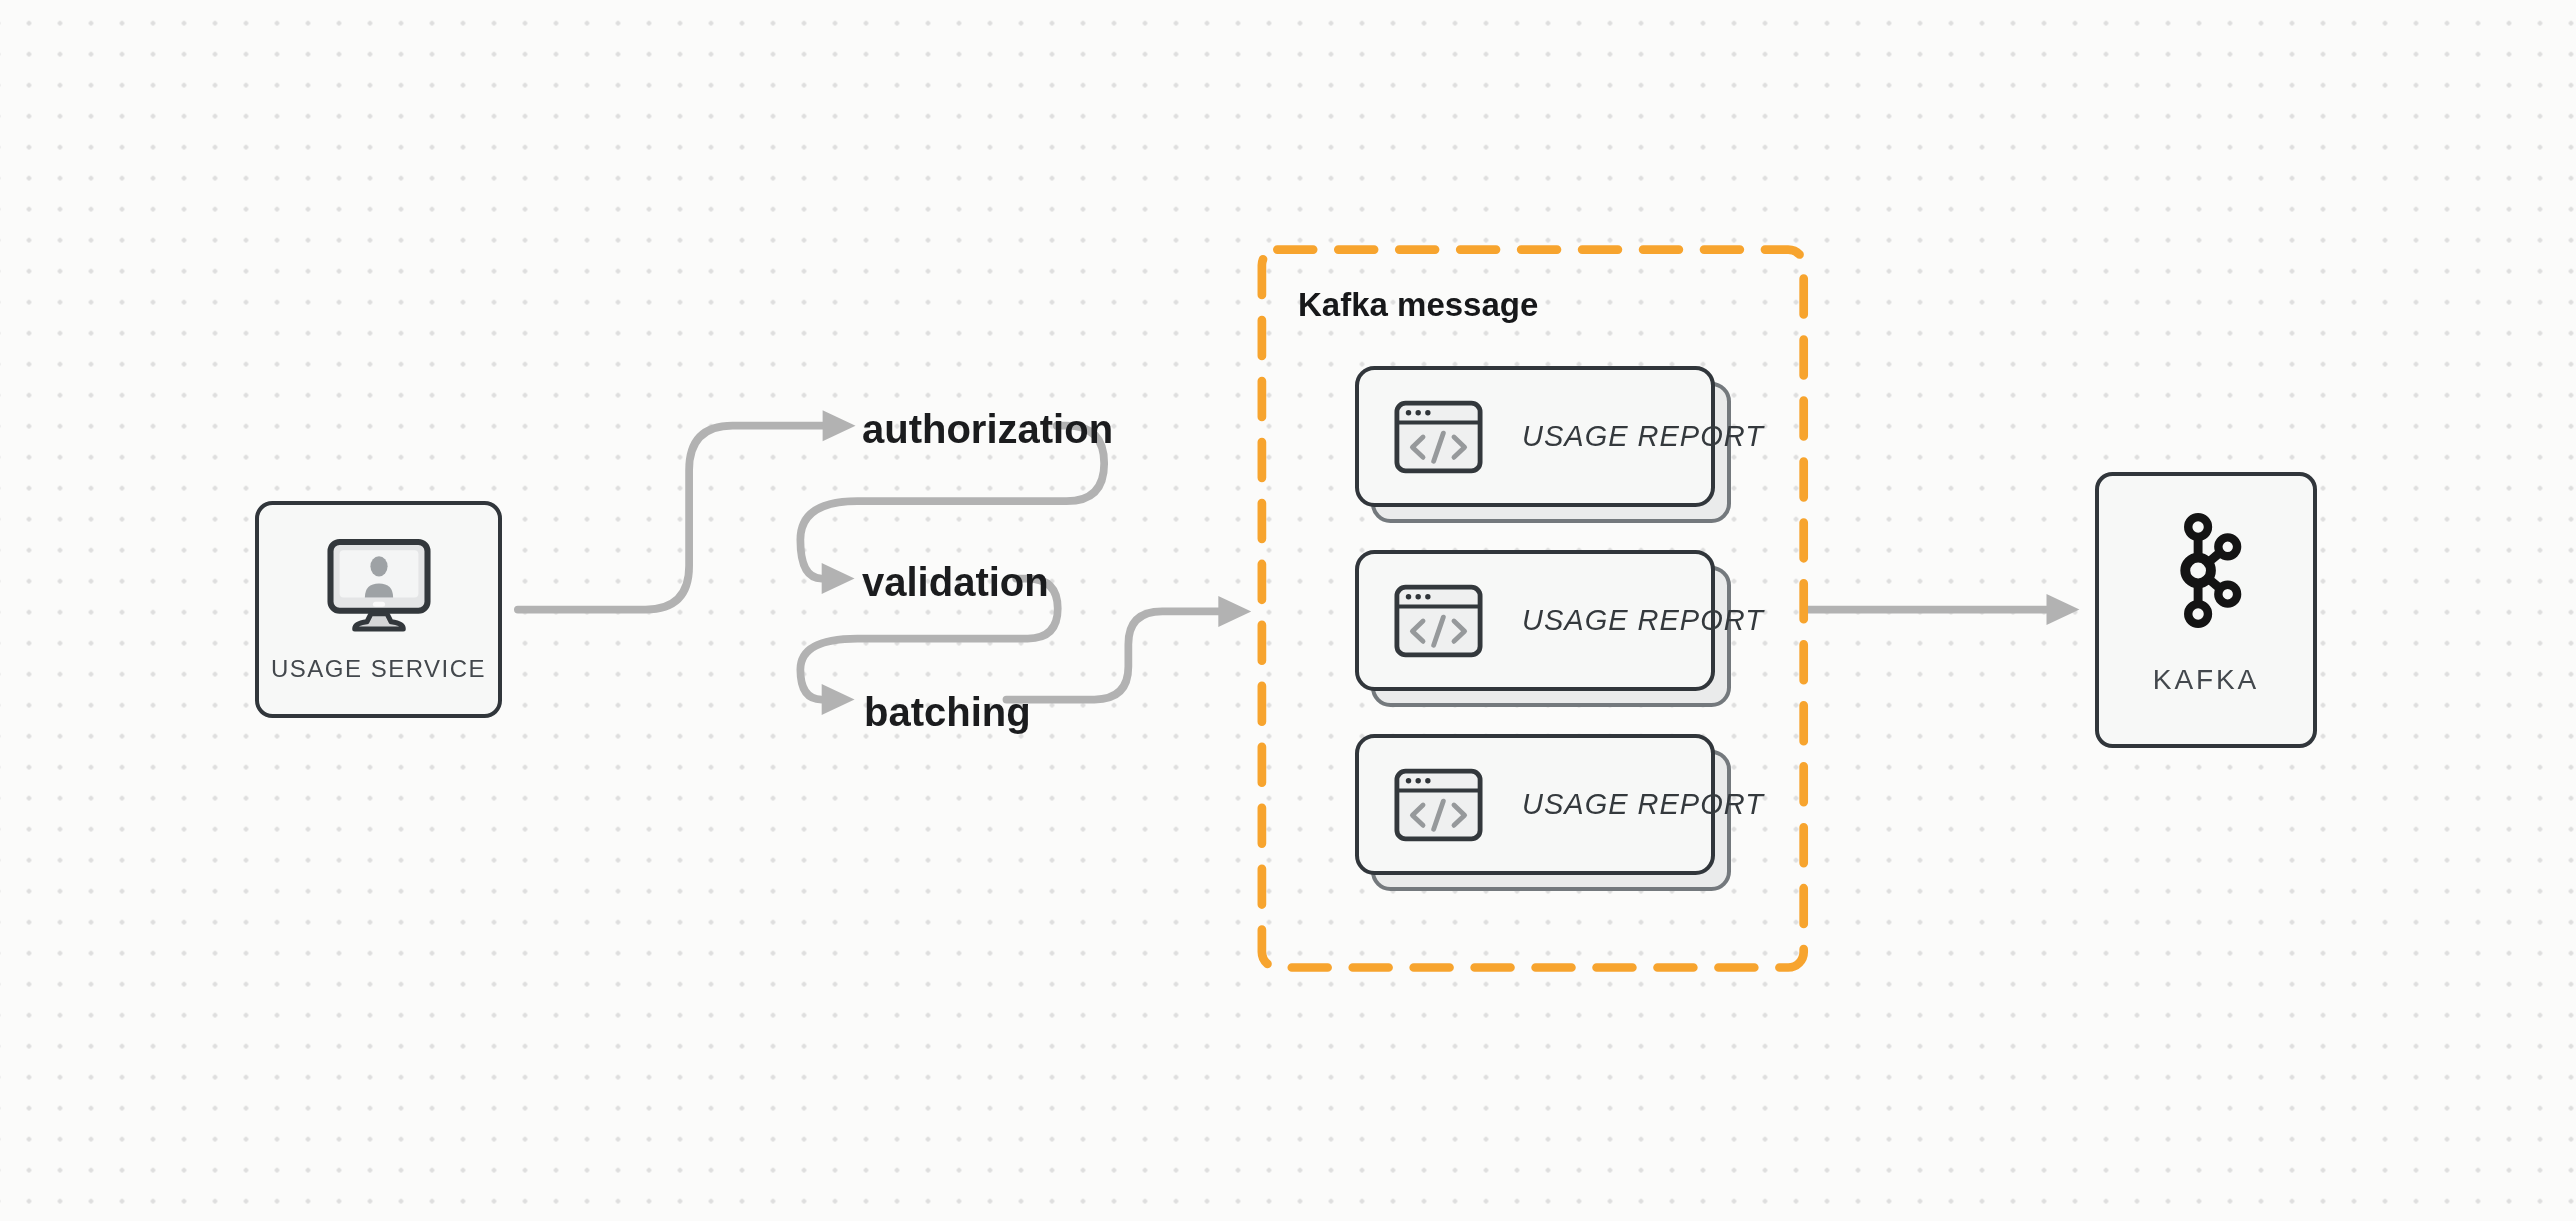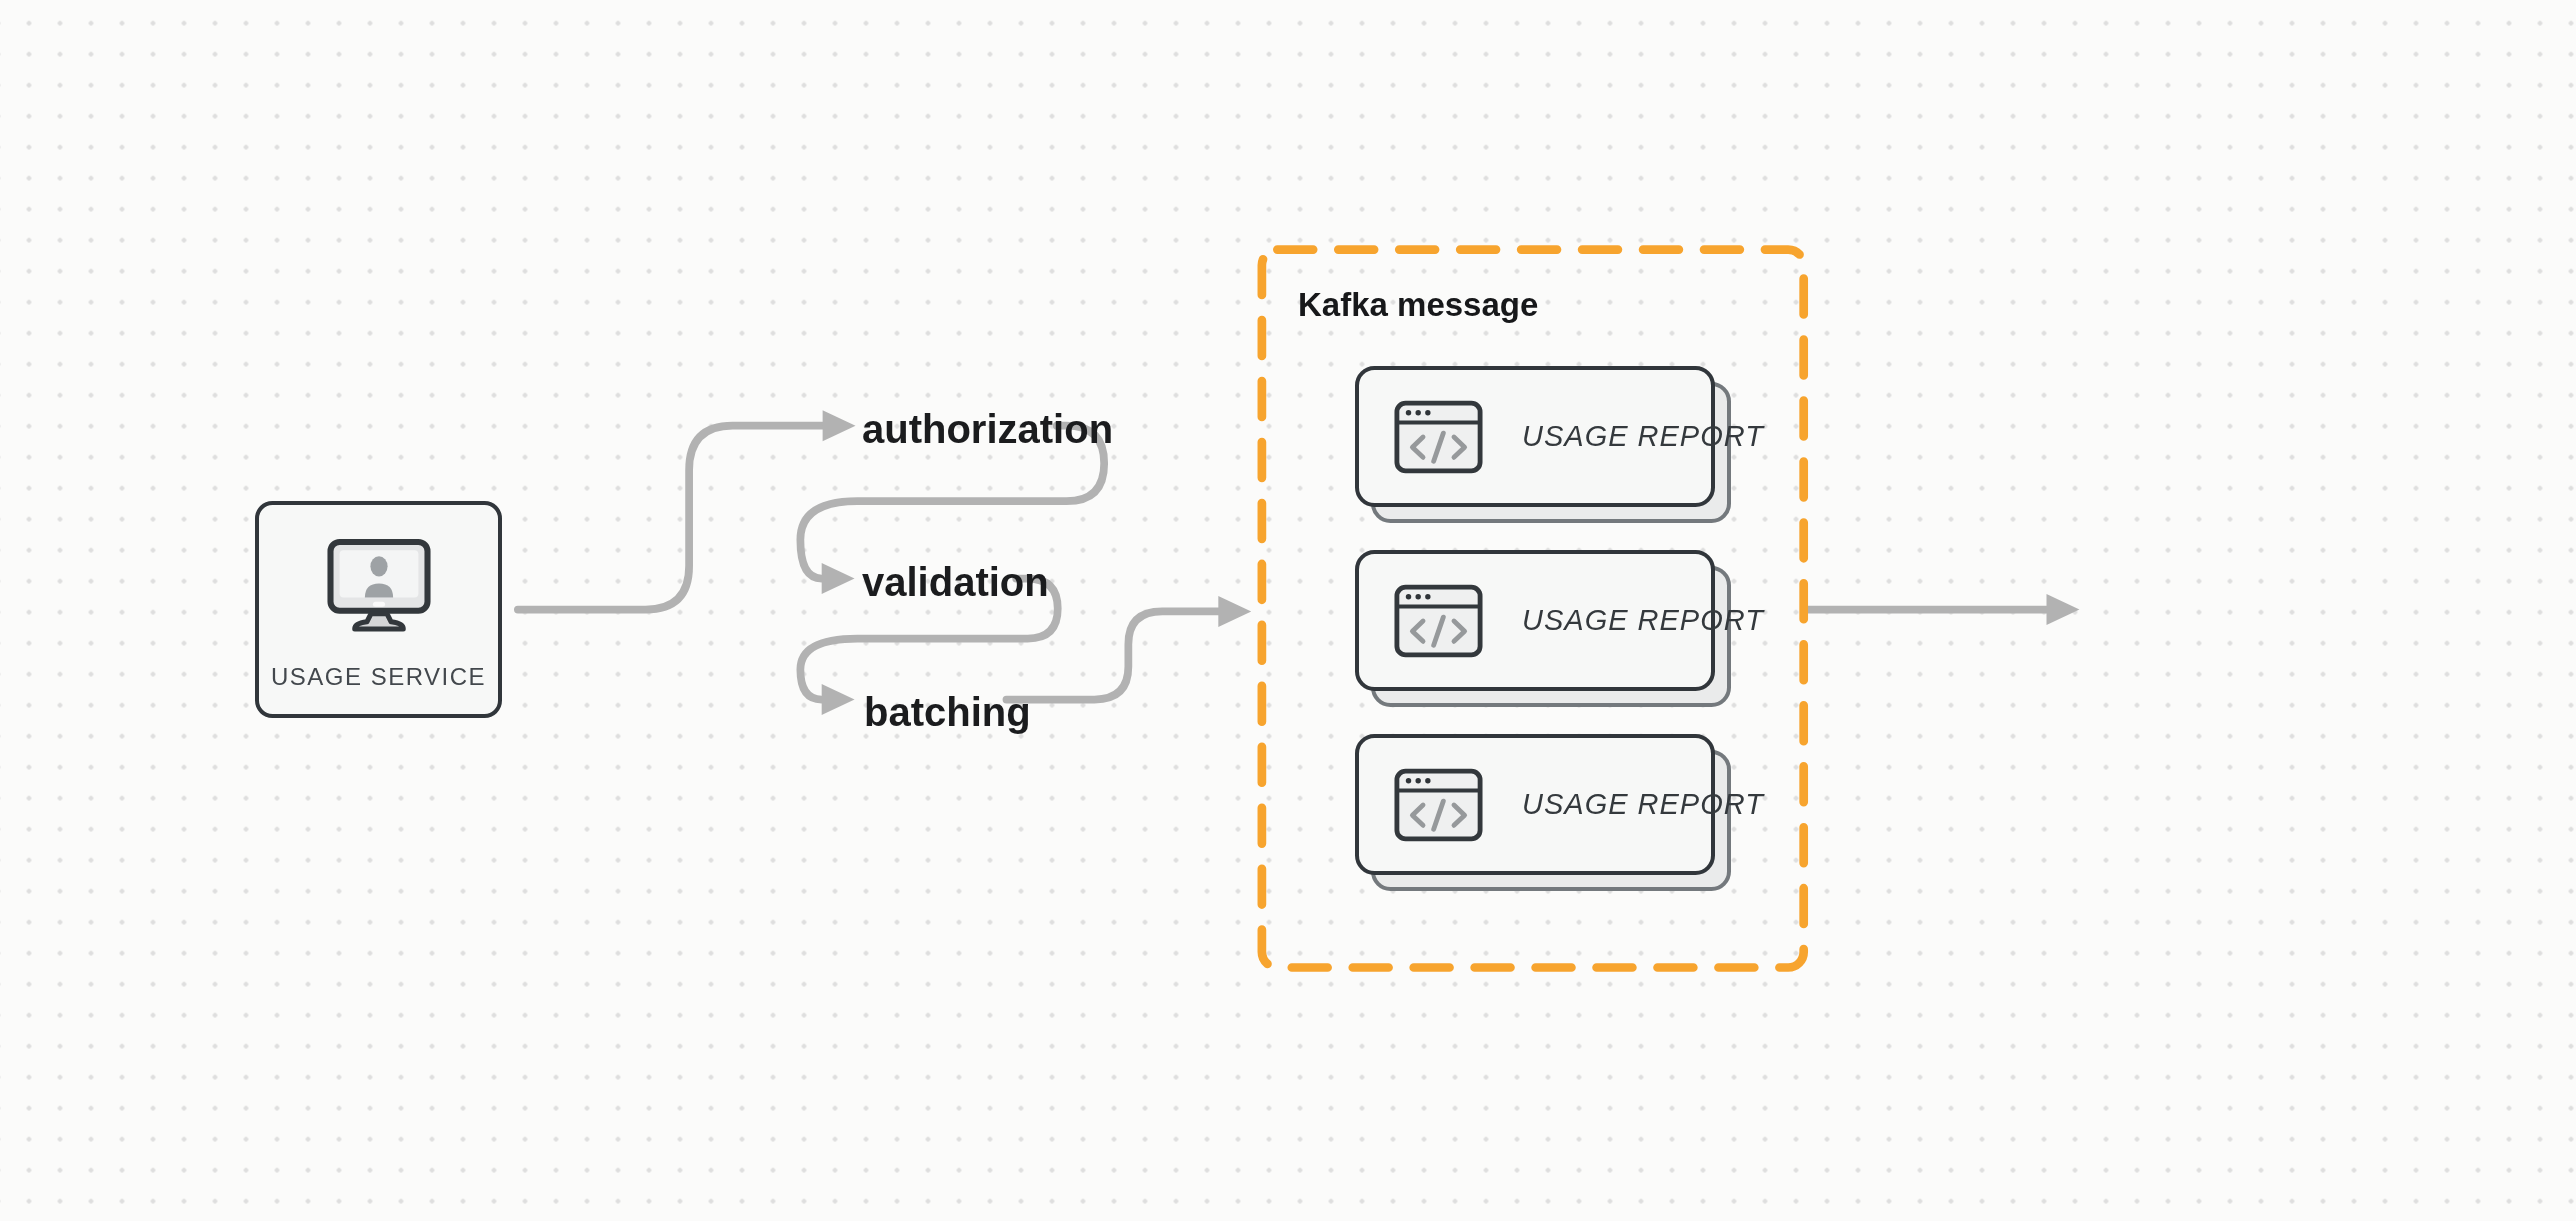--- a/index.html
+++ b/index.html
@@ -18,21 +18,21 @@
   }
   .connector-layer{
     position:absolute;left:0;top:0;width:2576px;height:1221px;z-index:1;
     pointer-events:none;
   }
   .node{
     position:absolute;z-index:2;box-sizing:border-box;
     background:#F7F8F7;border:4.8px solid #31363B;border-radius:17.4px;
     display:flex;flex-direction:column;align-items:center;justify-content:flex-end;
   }
-  .usage-service{left:255px;top:501px;width:247px;height:217px;padding-bottom:25px;}
+  .usage-service{left:255px;top:501px;width:247px;height:217px;padding-bottom:33px;}
   .usage-service .node-icon{position:absolute;top:33px;left:50%;transform:translateX(-50%);}
   .kafka-node{left:2095px;top:472px;width:222px;height:276px;padding-bottom:50px;}
   .kafka-node .node-icon{position:absolute;top:29px;left:50%;transform:translateX(-50%);}
   .node-label{
     font-size:24px;font-weight:500;letter-spacing:1.5px;color:#43484D;line-height:1;
     white-space:nowrap;
   }
   .kafka-node .node-label{font-size:28px;letter-spacing:2.9px;}
   .step-label{
     position:absolute;z-index:2;font-size:40px;font-weight:700;color:#1B1C1E;
@@ -163,15 +163,33 @@
             <path d="M30 38 L19 48.5 L30 59"></path>
             <path d="M62 38 L73 48.5 L62 59"></path>
             <path d="M51 34 L41 63"></path>
           </g>
         </svg>
       </span>
       <span class="card-label">USAGE REPORT</span>
     </div>
   </div>
 
+  <div class="node kafka-node">
+    <span class="node-icon">
+      <svg width="79" height="131" viewBox="0 0 80 132" xmlns="http://www.w3.org/2000/svg">
+        <g fill="none" stroke="#141414">
+          <circle cx="32" cy="66" r="13" stroke-width="10"></circle>
+          <circle cx="32" cy="22" r="10" stroke-width="8.5"></circle>
+          <circle cx="32" cy="110" r="10" stroke-width="8.5"></circle>
+          <circle cx="62" cy="42" r="9.5" stroke-width="8.5"></circle>
+          <circle cx="62" cy="90" r="9.5" stroke-width="8.5"></circle>
+          <line x1="32" y1="32" x2="32" y2="52" stroke-width="9"></line>
+          <line x1="32" y1="80" x2="32" y2="100" stroke-width="9"></line>
+          <line x1="42" y1="58" x2="54" y2="48" stroke-width="9"></line>
+          <line x1="42" y1="74" x2="54" y2="84" stroke-width="9"></line>
+        </g>
+      </svg>
+    </span>
+    <span class="node-label">KAFKA</span>
+  </div>
 
 </div>
 
 
 </body></html>

